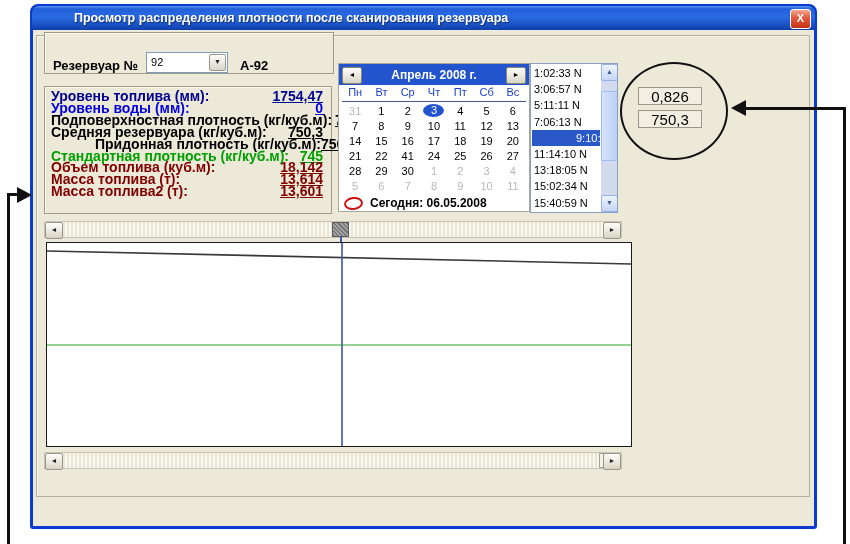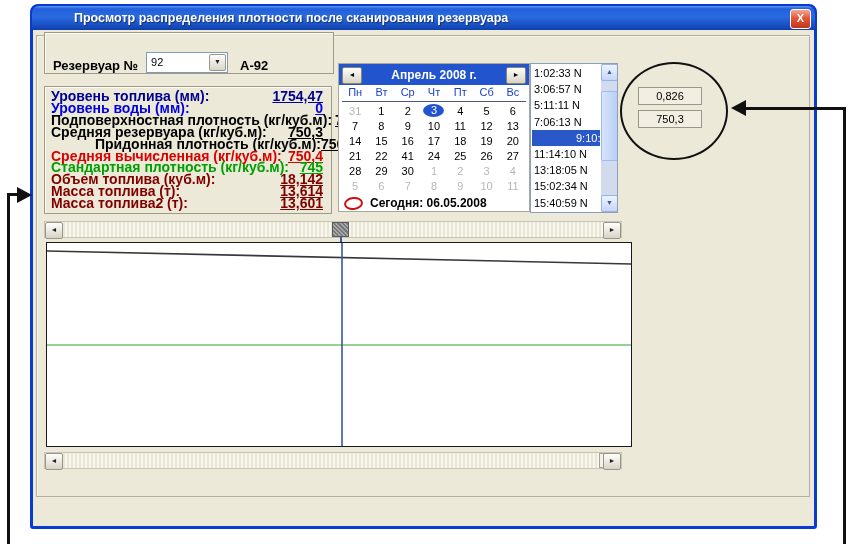--- a/index.html
+++ b/index.html
@@ -91,21 +91,21 @@
 
   
   .annot{position:absolute;z-index:60;pointer-events:none;}
   .a-line{background:#111;}
   .circle-annot{left:620px;top:62px;width:104px;height:94px;border:2.5px solid #111;border-radius:50%;background:transparent;}
   .tri-right{width:0;height:0;border-top:8px solid transparent;border-bottom:8px solid transparent;border-left:15px solid #111;}
   .tri-left{width:0;height:0;border-top:8px solid transparent;border-bottom:8px solid transparent;border-right:15px solid #111;}
 
   
   .val-box{position:absolute;width:62px;height:16px;background:#f2efe2;border:1px solid #9a978a;
-           font-size:11px;display:flex;align-items:center;justify-content:center;color:#000;}
+           font-size:15px;display:flex;align-items:center;justify-content:center;color:#000;}
 </style>
 </head>
 <body>
 
 <div class="stage">
 
   <div class="window">
     <div class="titlebar">
       <span class="title-text">Просмотр распределения плотности после сканирования резервуара</span>
     </div>
@@ -139,24 +139,20 @@
           <span class="param-label" style="color: rgb(0, 0, 0);">Подповерхностная плотность (кг/куб.м):</span>
           <span class="param-value inline" style="color: rgb(0, 0, 0);">750</span>
         </div>
         <div class="param-row">
           <span class="param-label" style="color: rgb(0, 0, 0);">Средняя резервуара (кг/куб.м):</span>
           <span class="param-value" style="color: rgb(0, 0, 0);">750,3</span>
         </div>
         <div class="param-row">
           <span class="param-label" style="color: rgb(0, 0, 0); padding-left: 44px;">Придонная плотность (кг/куб.м):</span>
           <span class="param-value" style="color: rgb(0, 0, 0);">750,8</span>
-        </div>
-        <div class="param-row">
-          <span class="param-label" style="color: rgb(217, 0, 0);">Средняя вычисленная (кг/куб.м):</span>
-          <span class="param-value" style="color: rgb(217, 0, 0);">750,4</span>
         </div>
         <div class="param-row">
           <span class="param-label" style="color: rgb(0, 160, 0);">Стандартная плотность (кг/куб.м):</span>
           <span class="param-value" style="color: rgb(0, 160, 0);">745</span>
         </div>
         <div class="param-row">
           <span class="param-label" style="color: rgb(128, 0, 0);">Объем топлива (куб.м):</span>
           <span class="param-value" style="color: rgb(128, 0, 0);">18,142</span>
         </div>
         <div class="param-row">

